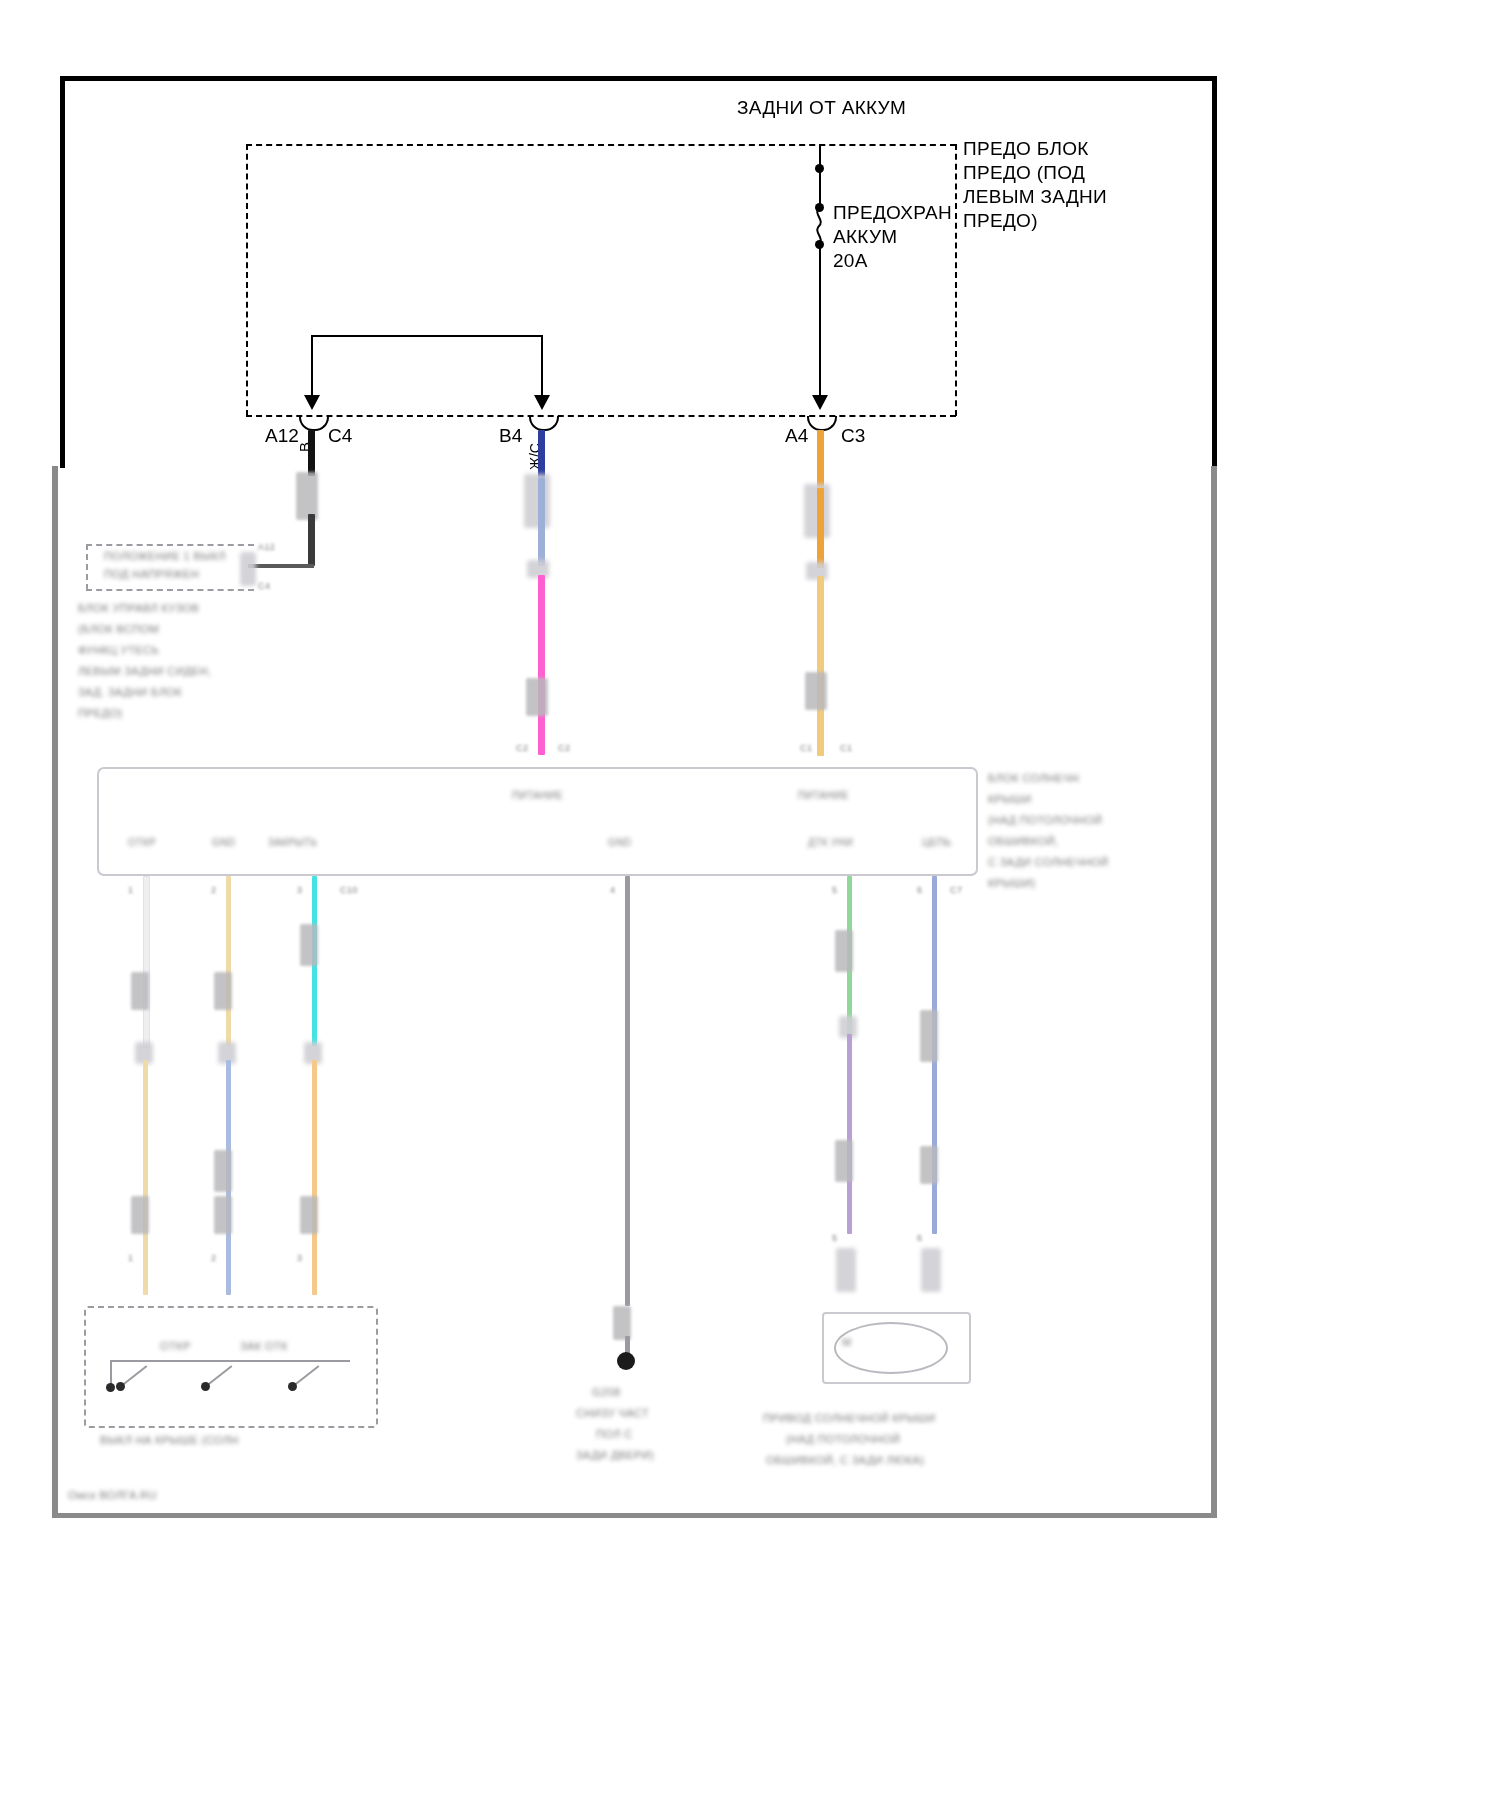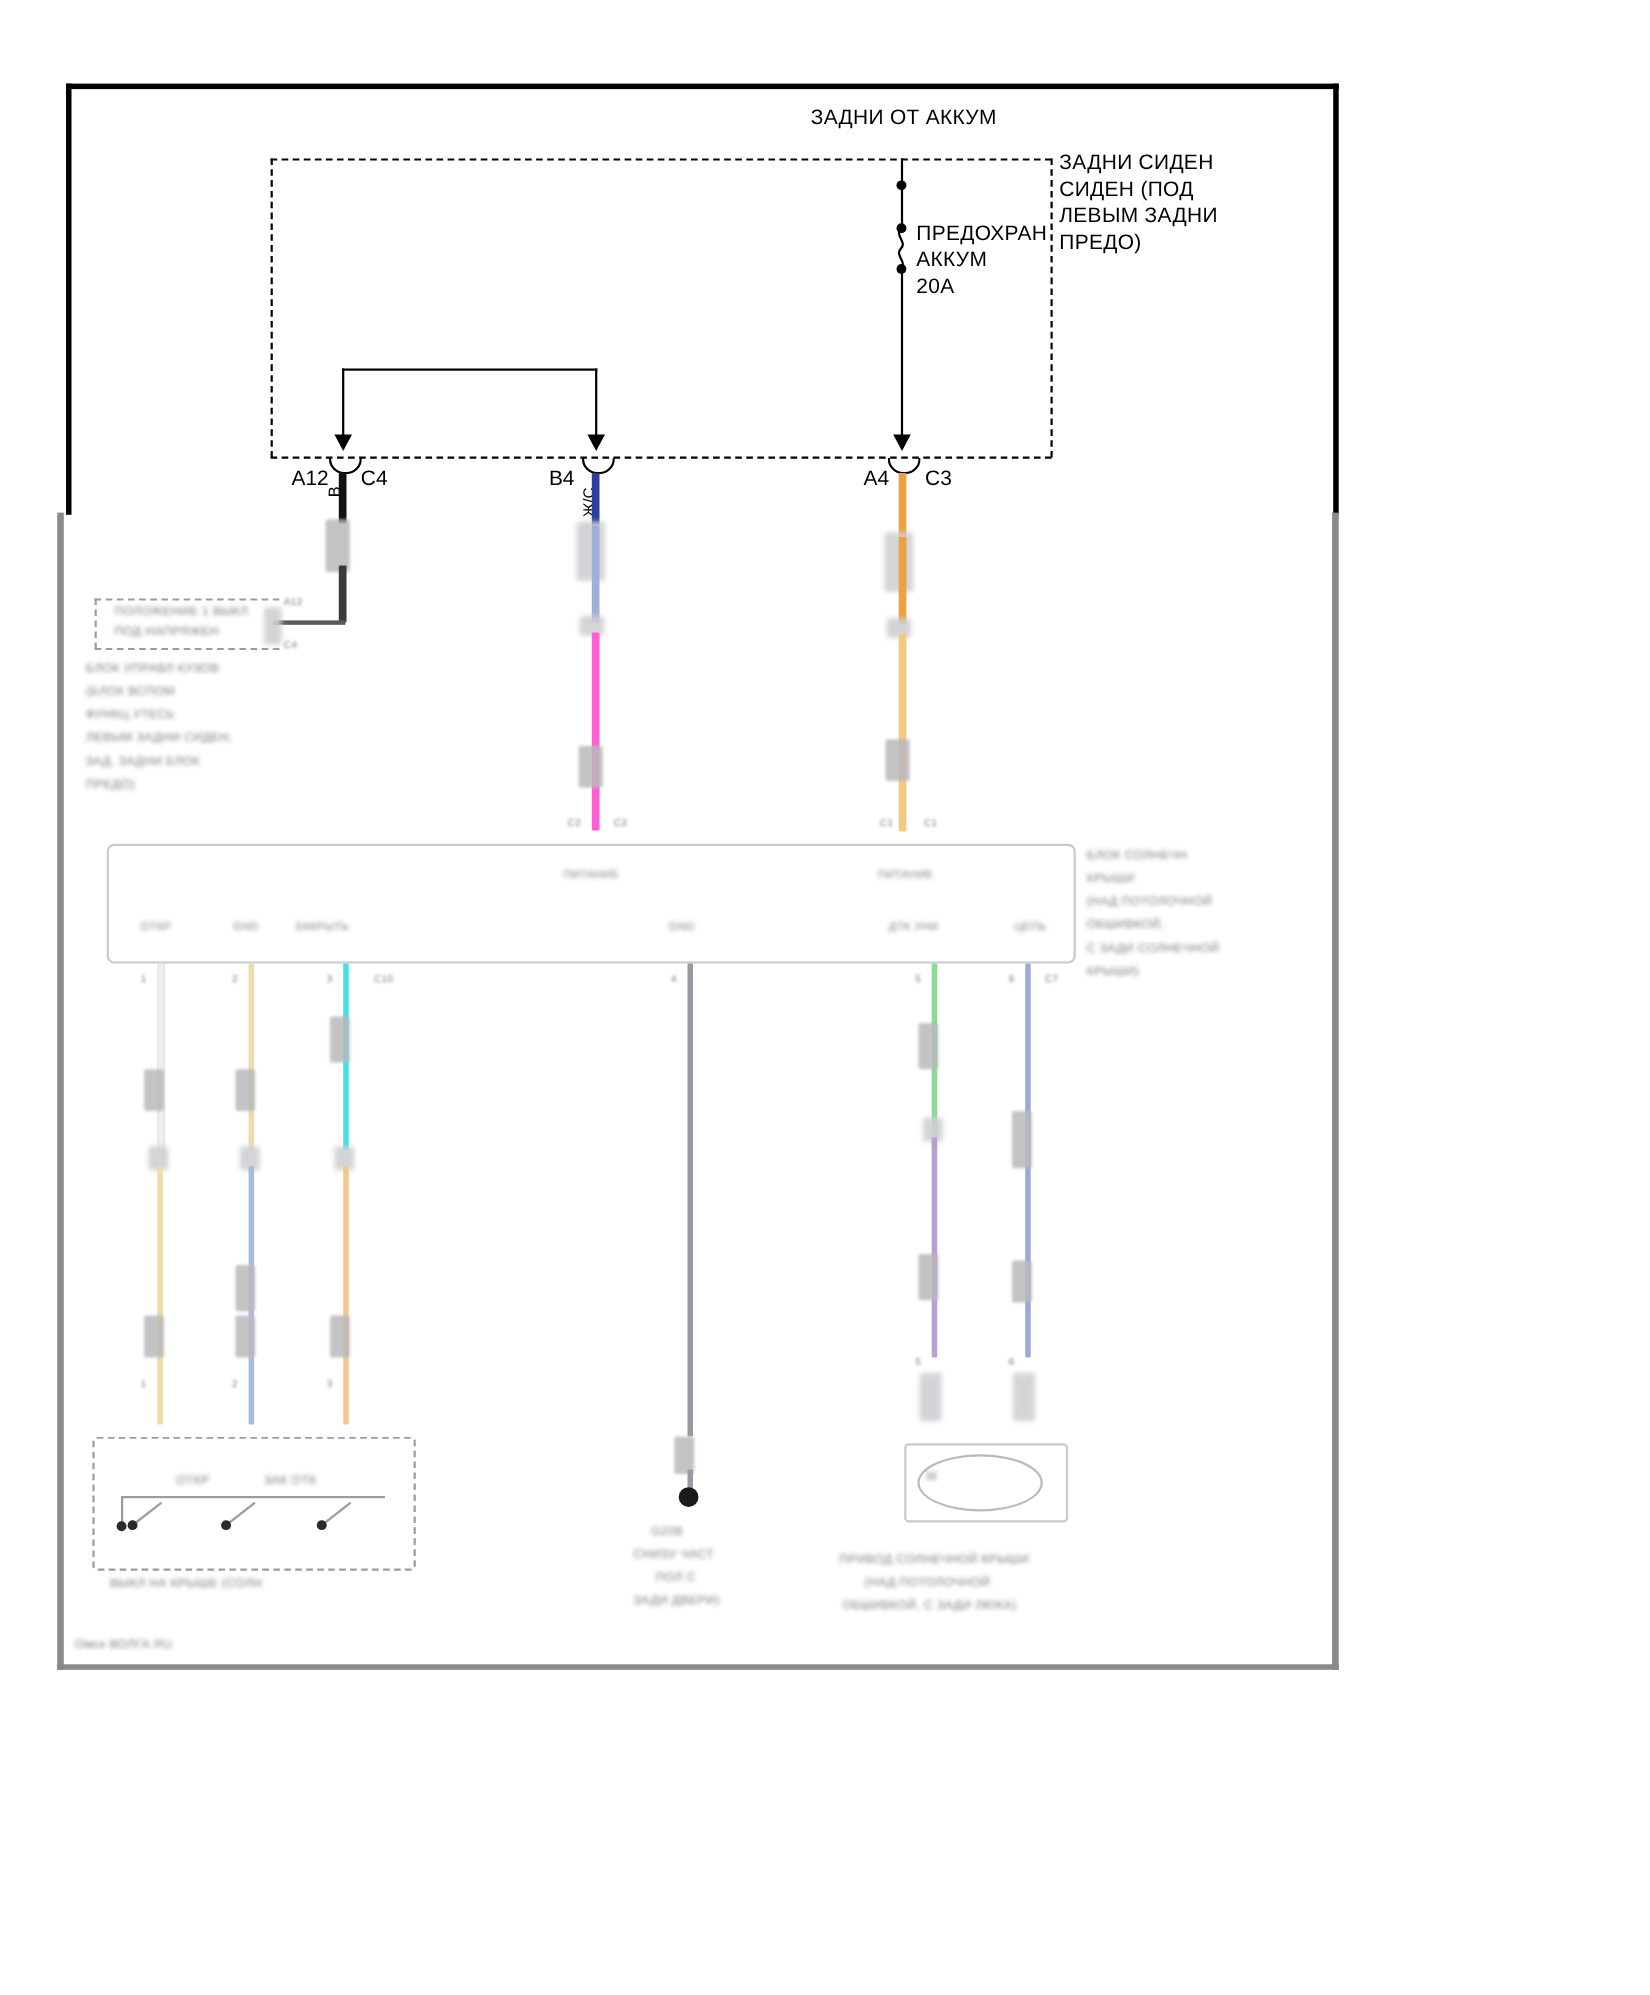--- a/index.html
+++ b/index.html
@@ -74,22 +74,22 @@
   <div class="frame-right-bot"></div>
   <div class="frame-bot"></div>
 
   <div class="txt hdr" style="left:737px;top:96px;">ЗАДНИ ОТ АККУМ</div>
 
   <div class="dash-h" style="left:246px;top:144px;width:710px;"></div>
   <div class="dash-v" style="left:246px;top:144px;height:272px;"></div>
   <div class="dash-v" style="left:955px;top:144px;height:272px;"></div>
   <div class="dash-h" style="left:246px;top:415px;width:710px;"></div>
 
-  <div class="txt hdr" style="left:963px;top:137px;">ЗАДНИ СИДЕН</div>
-  <div class="txt hdr" style="left:963px;top:161px;">СИДЕН (ПОД</div>
+  <div class="txt hdr" style="left:963px;top:137px;">ПРЕДО БЛОК</div>
+  <div class="txt hdr" style="left:963px;top:161px;">ПРЕДО (ПОД</div>
   <div class="txt hdr" style="left:963px;top:185px;">ЛЕВЫМ ЗАДНИ</div>
   <div class="txt hdr" style="left:963px;top:209px;">ПРЕДО)</div>
 
   <div class="vline" style="left:819px;top:144px;height:26px;"></div>
   <div class="dot" style="left:815px;top:164px;"></div>
   <div class="vline" style="left:819px;top:171px;height:36px;"></div>
   <div class="dot" style="left:815px;top:203px;"></div>
 
   <svg class="fuse" style="left:812px;top:208px;" viewBox="0 0 14 36">
     <path d="M7 0 C 1 6, 13 12, 7 18 C 1 24, 13 30, 7 36" fill="none" stroke="#000" stroke-width="2"></path>

